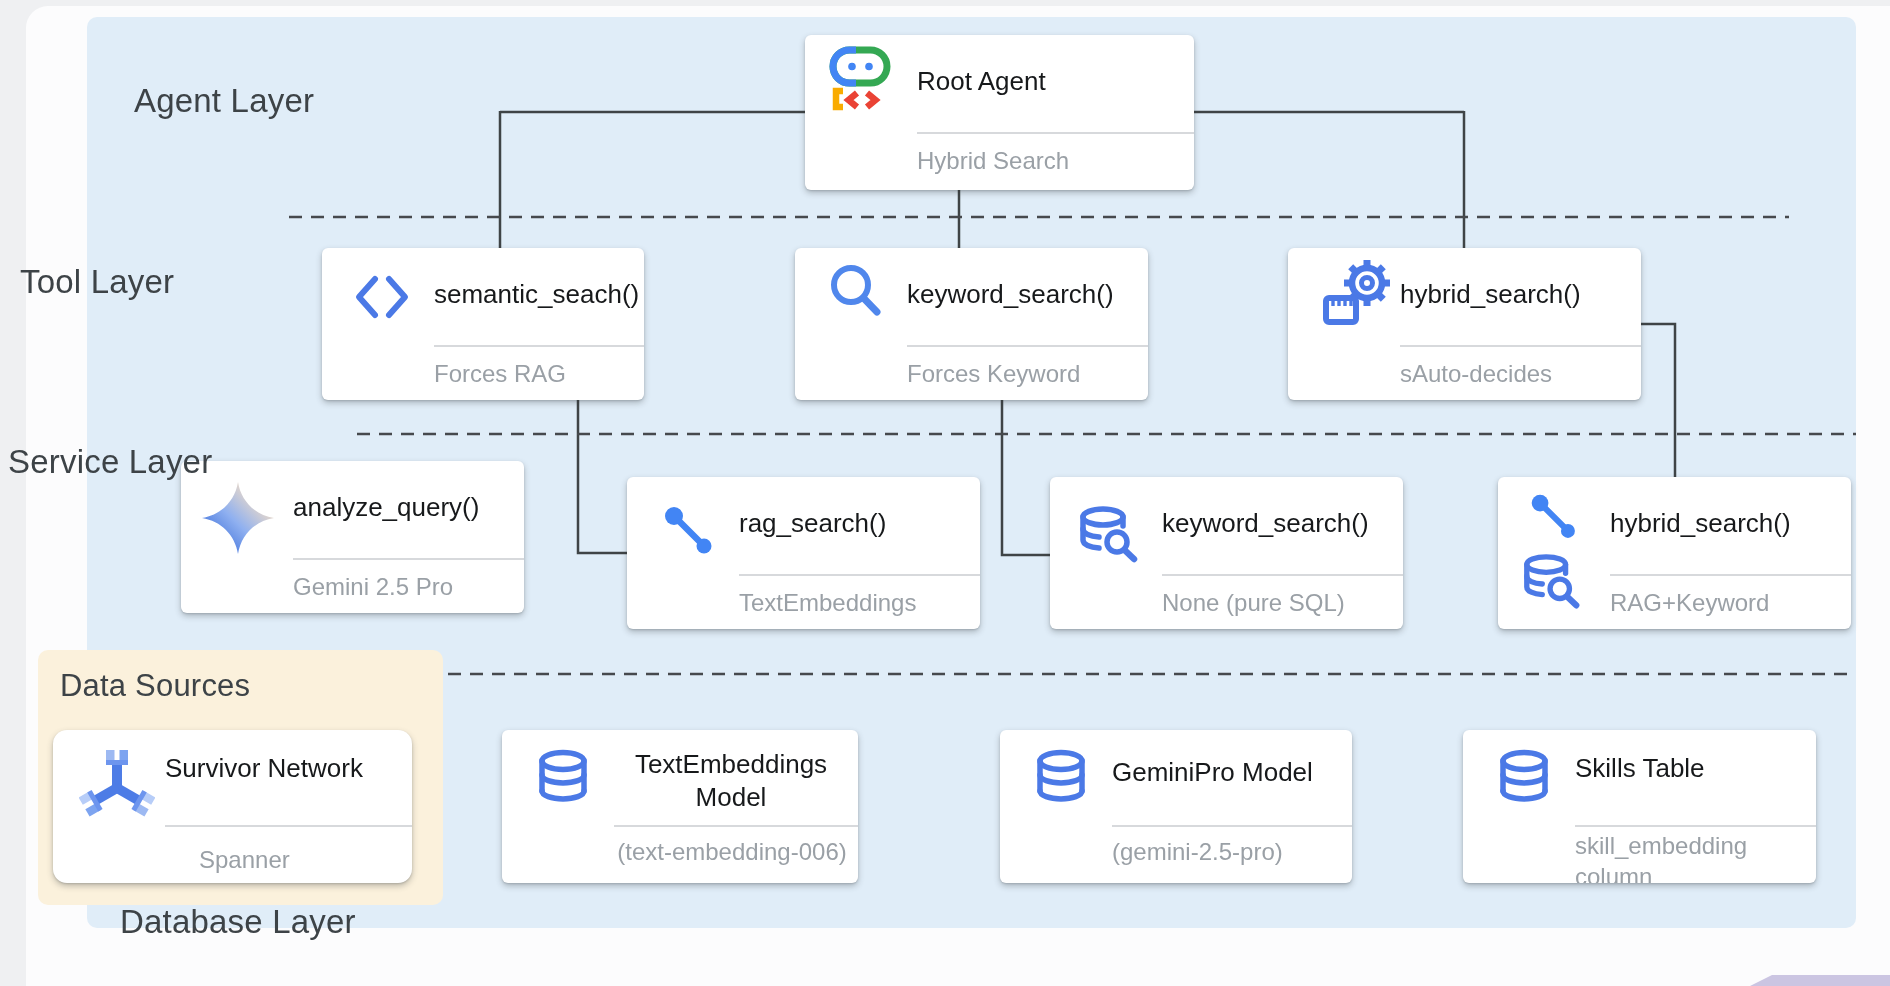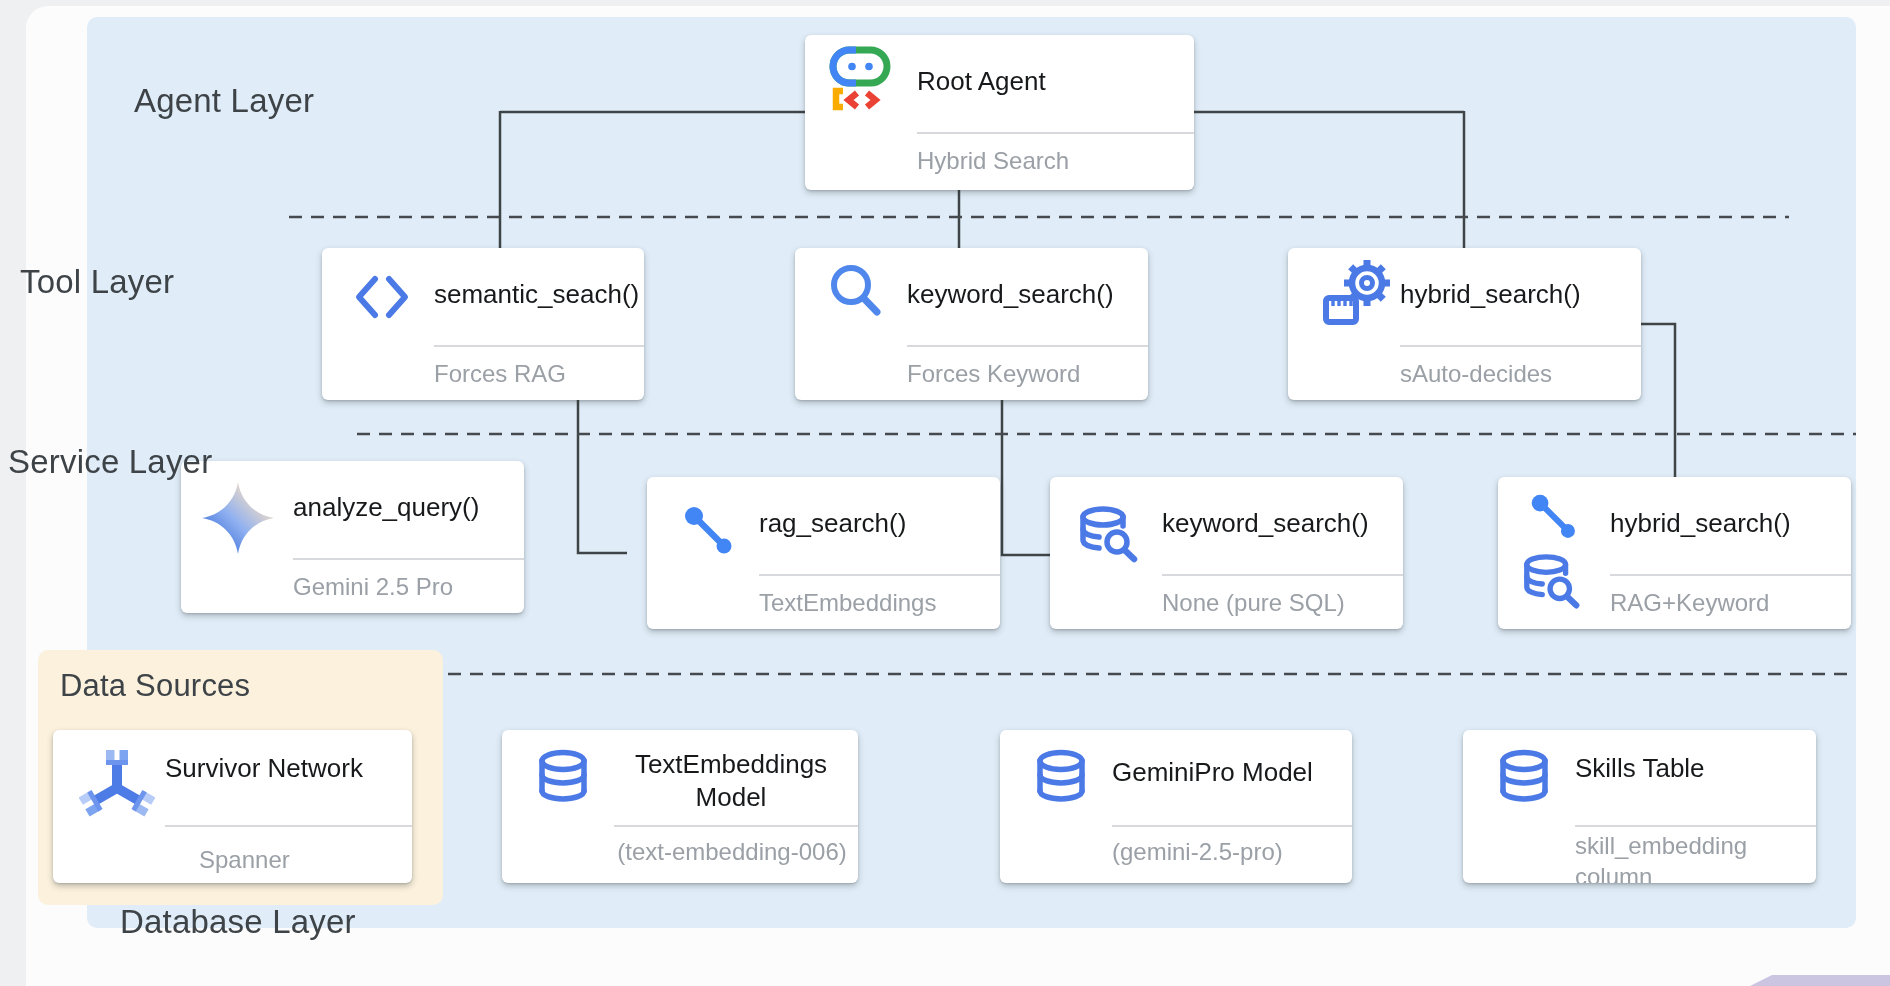--- a/index.html
+++ b/index.html
@@ -170,21 +170,21 @@
         </linearGradient>
       </defs>
       <path d="M39 3 C42 22 56 36 75 39 C56 42 42 56 39 75 C36 56 22 42 3 39 C22 36 36 22 39 3 Z" fill="url(#gemg)"></path>
     </svg>
   </div>
   <div class="ttl">analyze_query()</div>
   <div class="dvd"></div>
   <div class="sub">Gemini 2.5 Pro</div>
 </div>
 
-<div class="card" style="left:627px;top:477px;width:353px;height:152px;margin-left:20px;">
+<div class="card" style="left:627px;top:477px;width:353px;height:152px;">
   <div class="icn" style="left:34px;top:26px;">
     <svg width="56" height="56" viewBox="0 0 56 56">
       <line x1="13" y1="13" x2="43" y2="43" stroke="#4285f4" stroke-width="6.5" stroke-linecap="round"></line>
       <circle cx="13" cy="13" r="9" fill="#4285f4"></circle>
       <circle cx="43" cy="43" r="7.5" fill="#4285f4"></circle>
     </svg>
   </div>
   <div class="ttl">rag_search()</div>
   <div class="dvd"></div>
   <div class="sub">TextEmbeddings</div>
@@ -226,21 +226,21 @@
         <circle cx="41" cy="39" r="10"></circle>
         <line x1="48.5" y1="47" x2="58" y2="56" stroke-width="6.5"></line>
       </g>
     </svg>
   </div>
   <div class="ttl">hybrid_search()</div>
   <div class="dvd"></div>
   <div class="sub">RAG+Keyword</div>
 </div>
 
-<div class="card" style="left:53px;top:730px;width:359px;height:153px;">
+<div class="card" style="left:53px;top:730px;width:359px;height:153px;border-radius:14px;">
   <div class="icn" style="left:26px;top:16px;">
     <svg width="76" height="76" viewBox="0 0 76 76">
       <g transform="translate(38,42)">
         <g>
           <rect x="-5" y="-26" width="10" height="27" fill="#4d7ce6"></rect>
           <rect x="-11" y="-38" width="8.5" height="13" fill="#9db9f2"></rect>
           <rect x="2.5" y="-38" width="8.5" height="13" fill="#7da4f0"></rect>
           <rect x="-11" y="-28" width="22" height="5" fill="#6d95ee"></rect>
         </g>
         <g transform="rotate(120)">

